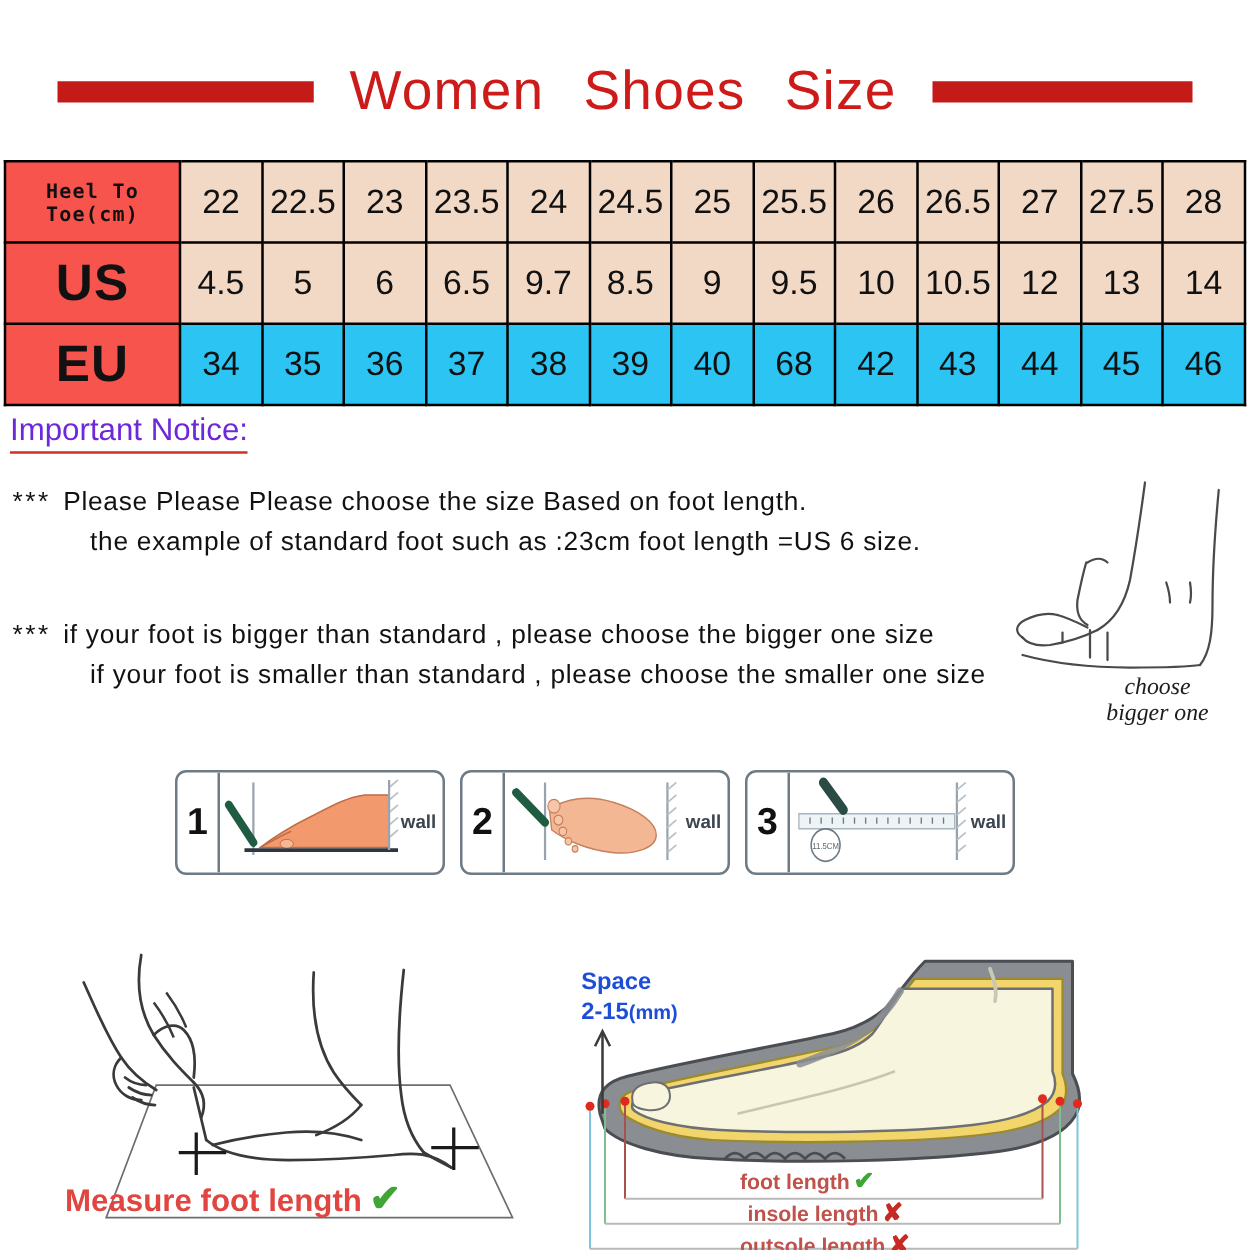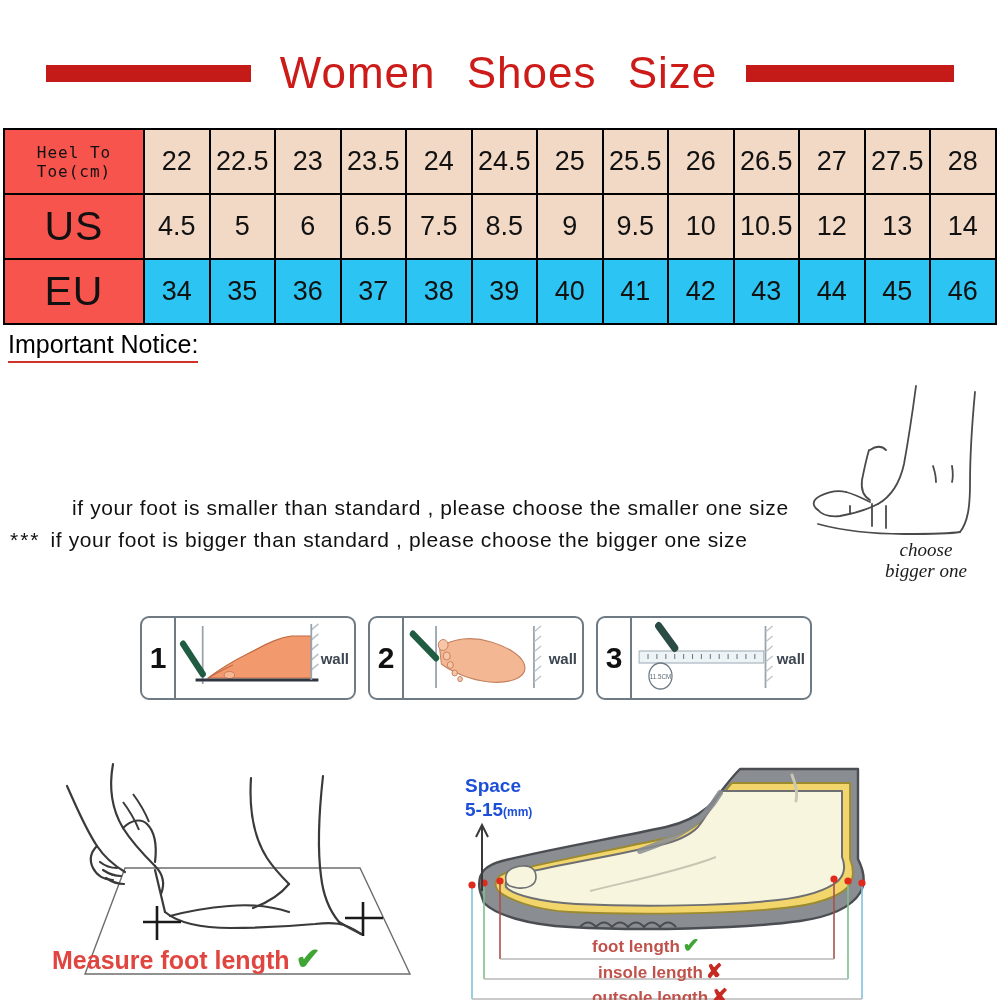--- a/index.html
+++ b/index.html
@@ -38,37 +38,37 @@
     text-align:center;
     vertical-align:middle;
     height:63px;
     font-size:27px;
     color:#111;
     padding:0;
     font-family:"Liberation Sans", sans-serif;
   }
   .rowlabel{
     background:#F7544E;
-    font-weight:normal;
+    font-weight:bold;
     color:#1a0d0c;
     width:140px;
   }
   .rowlabel.small{
     font-size:16px;
     letter-spacing:1px;
     font-family:"DejaVu Sans Mono", monospace;
   }
   .rowlabel.big{font-size:41px;letter-spacing:1px;}
   .beige{background:#F2D9C6;}
   .cyan{background:#2BC4F3;}
 
   
   .notice-head{
     position:absolute;left:8px;top:314px;
-    color:#000000;font-size:25px;
+    color:#6d28d9;font-size:25px;
     border-bottom:2px solid #D0312B;
     padding-bottom:2px;
     font-family:"Liberation Sans", sans-serif;
   }
   .notice-block{position:absolute;left:10px;font-size:21px;color:#111;letter-spacing:.6px;}
   .nb1{top:370px;}
   .nb2{top:476px;}
   .notice-line{white-space:nowrap;line-height:1.52;}
   .stars{letter-spacing:2px;margin-right:10px;}
   .indent{padding-left:62px;}
@@ -107,21 +107,21 @@
   }
   .check-green{color:#3FA535;font-size:30px;font-weight:bold;margin-left:6px;}
 
   
   .shoe-art{position:absolute;left:440px;top:715px;width:560px;height:285px;}
   .space-lbl{
     position:absolute;left:465px;top:758px;
     color:#1d4ed8;font-size:19px;font-weight:bold;line-height:1.25;
     white-space:nowrap;
   }
-  .space-lbl .mm{font-size:12px;}
+  .space-lbl .mm{font-size:16px;}
   .len-labels{
     position:absolute;left:592px;top:917px;
     font-size:17px;font-weight:bold;color:#C0514B;line-height:1.28;
     white-space:nowrap;
   }
   .len-labels .mk-ok{color:#3FA535;font-size:20px;margin-left:3px;}
   .len-labels .mk-no{color:#C62A22;font-size:20px;margin-left:3px;}
   .len-row{display:block;}
   .r2{padding-left:6px;}
   .r3{padding-left:0px;}
@@ -162,57 +162,63 @@
         <td class="beige">27</td>
         <td class="beige">27.5</td>
         <td class="beige">28</td>
       </tr>
       <tr>
         <td class="rowlabel big">US</td>
         <td class="beige">4.5</td>
         <td class="beige">5</td>
         <td class="beige">6</td>
         <td class="beige">6.5</td>
-        <td class="beige">7.5</td>
+        <td class="beige">9.7</td>
         <td class="beige">8.5</td>
         <td class="beige">9</td>
         <td class="beige">9.5</td>
         <td class="beige">10</td>
         <td class="beige">10.5</td>
         <td class="beige">12</td>
         <td class="beige">13</td>
         <td class="beige">14</td>
       </tr>
       <tr>
         <td class="rowlabel big">EU</td>
         <td class="cyan">34</td>
         <td class="cyan">35</td>
         <td class="cyan">36</td>
         <td class="cyan">37</td>
         <td class="cyan">38</td>
         <td class="cyan">39</td>
         <td class="cyan">40</td>
-        <td class="cyan">41</td>
+        <td class="cyan">68</td>
         <td class="cyan">42</td>
         <td class="cyan">43</td>
         <td class="cyan">44</td>
         <td class="cyan">45</td>
         <td class="cyan">46</td>
       </tr>
     </tbody>
   </table>
 
   <div class="notice-head">Important Notice:</div>
 
+  <div class="notice-block nb1">
+    <div class="notice-line">
+      <span class="stars">***</span><span>Please  Please  Please  choose  the  size  Based  on  foot  length.</span>
+    </div>
+    <div class="notice-line indent">the  example  of  standard  foot  such  as :23cm  foot  length  =US  6  size.</div>
+  </div>
 
   <div class="notice-block nb2">
-    <div class="notice-line indent">if  your  foot  is  smaller  than  standard ,  please  choose  the  smaller  one  size</div>
     <div class="notice-line">
       <span class="stars">***</span><span>if  your  foot  is  bigger  than  standard ,  please  choose  the  bigger  one  size</span>
     </div>
+    <div class="notice-line indent">if  your  foot  is  smaller  than  standard ,  please  choose  the  smaller  one  size</div>
   </div>
 
   <svg class="foot-sketch" viewBox="0 0 200 240">
     <g fill="none" stroke="#4a4a4a" stroke-width="1.8" stroke-linecap="round" stroke-linejoin="round">
       <path d="M116 32 C112 62,108 88,104 110 C100 128,92 142,78 150"></path>
       <path d="M175 38 C172 70,170 100,170 130 C170 152,168 168,160 178"></path>
       <path d="M78 150 C66 156,52 160,40 162 C30 163,22 161,18 156"></path>
       <path d="M18 156 C12 152,12 146,20 142 C28 138,38 136,46 138"></path>
       <path d="M46 138 C54 140,62 144,70 148"></path>
       <path d="M18 170 C40 176,72 180,104 180 C128 180,148 180,160 178"></path>
@@ -404,21 +410,21 @@
     </g>
 
     <g stroke="#3a3a3a" stroke-width="2">
       <line x1="42" y1="160" x2="42" y2="96"></line>
       <path d="M36 106 L42 94 L48 106" fill="none"></path>
     </g>
   </svg>
 
   <div class="space-lbl">
     <div>Space</div>
-    <div><span>5-15</span><span class="mm">(mm)</span></div>
+    <div><span>2-15</span><span class="mm">(mm)</span></div>
   </div>
 
   <div class="len-labels">
     <span class="len-row"><span>foot  length</span><span class="mk-ok">✔</span></span>
     <span class="len-row r2"><span>insole length</span><span class="mk-no">✘</span></span>
     <span class="len-row r3"><span>outsole length</span><span class="mk-no">✘</span></span>
   </div>
 
 </div>
 

